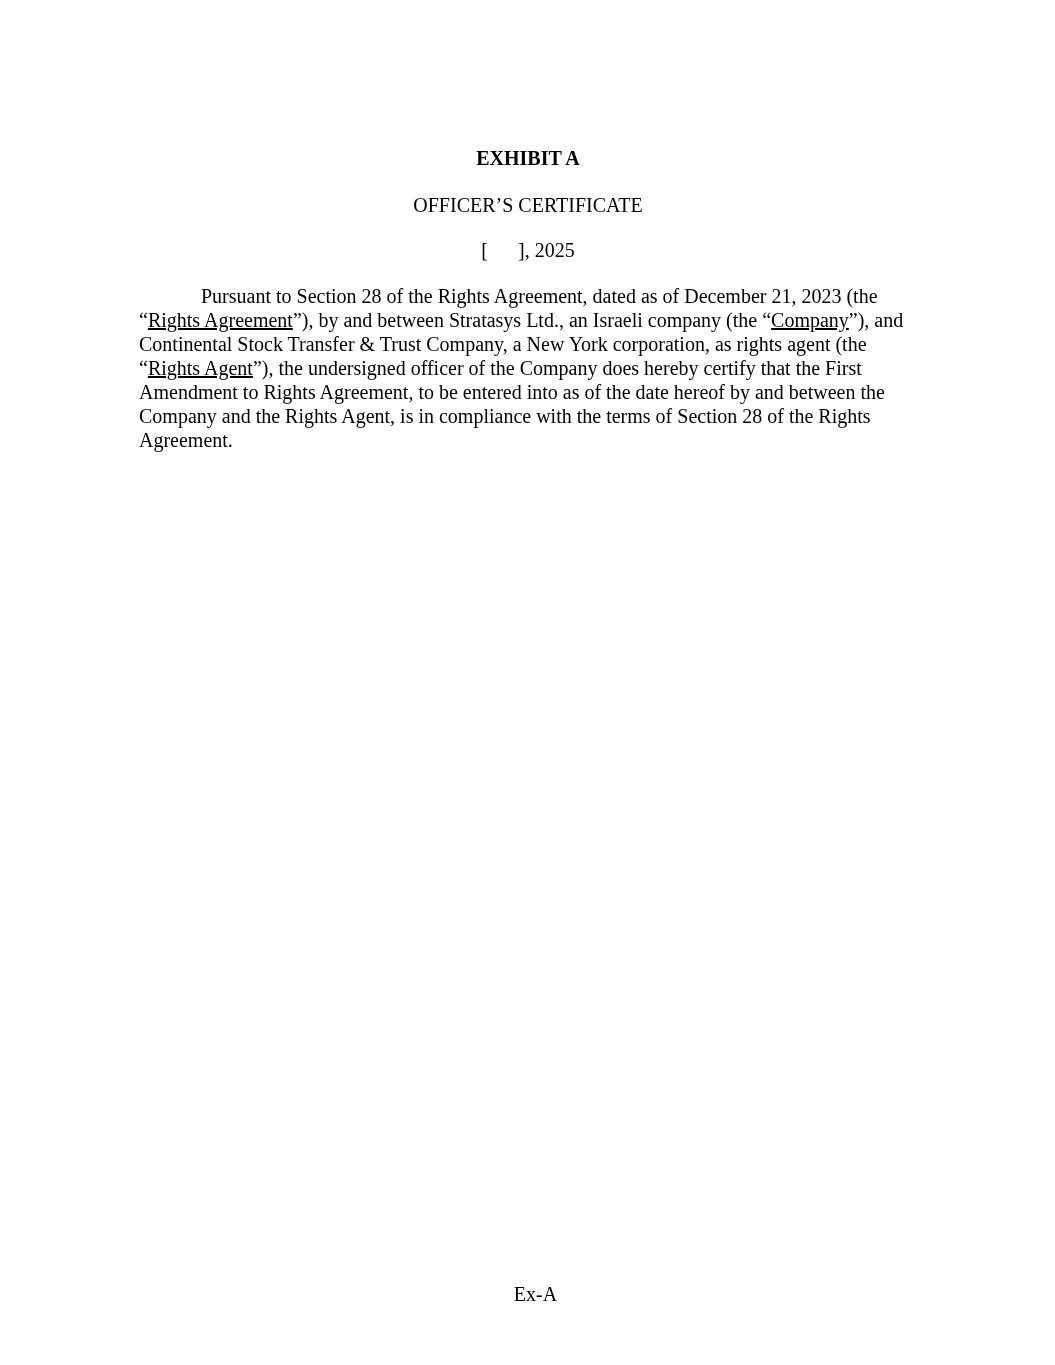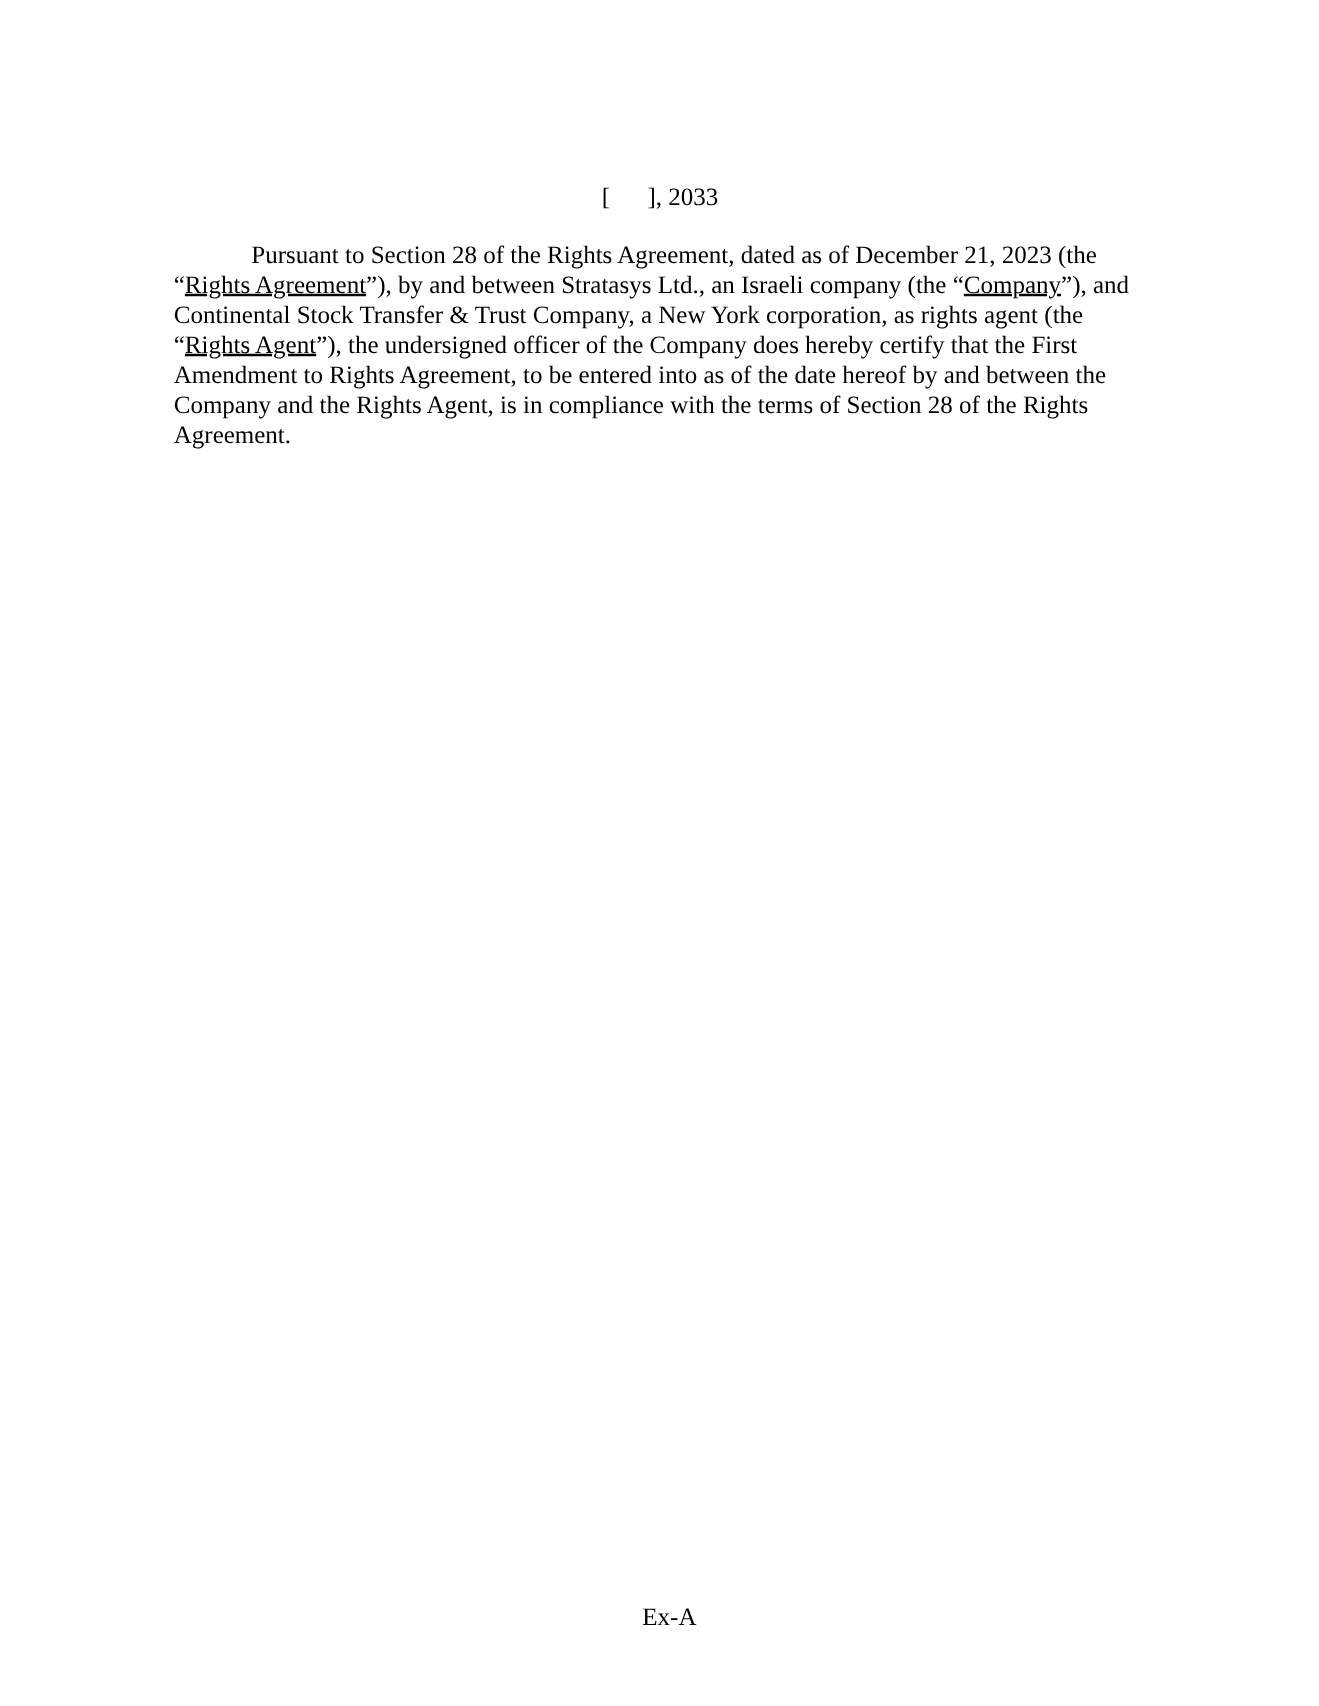--- a/index.html
+++ b/index.html
@@ -46,17 +46,19 @@
     right: 0;
     top: 1282px;
     text-align: center;
   }
 </style>
 </head>
 <body>
 
 <div class="page">
   <div class="content">
-    <p class="date-line center">[      ], 2033</p>
+    <p class="exhibit-title center">EXHIBIT A</p>
+    <p class="doc-title center">OFFICER’S CERTIFICATE</p>
+    <p class="date-line center">[      ], 2025</p>
     <p class="body-paragraph"><span>Pursuant to Section 28 of the Rights Agreement, dated as of December 21, 2023 (the “</span><span class="underline">Rights Agreement</span><span>”), by and between Stratasys Ltd., an Israeli company (the “</span><span class="underline">Company</span><span>”), and Continental Stock Transfer &amp; Trust Company, a New York corporation, as rights agent (the “</span><span class="underline">Rights Agent</span><span>”), the undersigned officer of the Company does hereby certify that the First Amendment to Rights Agreement, to be entered into as of the date hereof by and between the Company and the Rights Agent, is in compliance with the terms of Section 28 of the Rights Agreement.</span></p>
   </div>
   <div class="footer">Ex-A</div>
 </div>
 
 </body></html>

